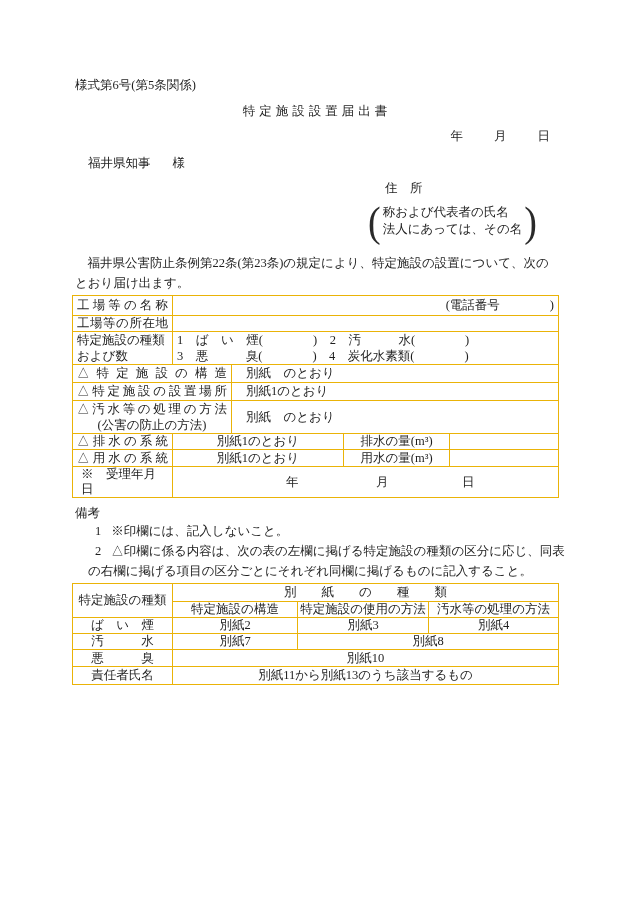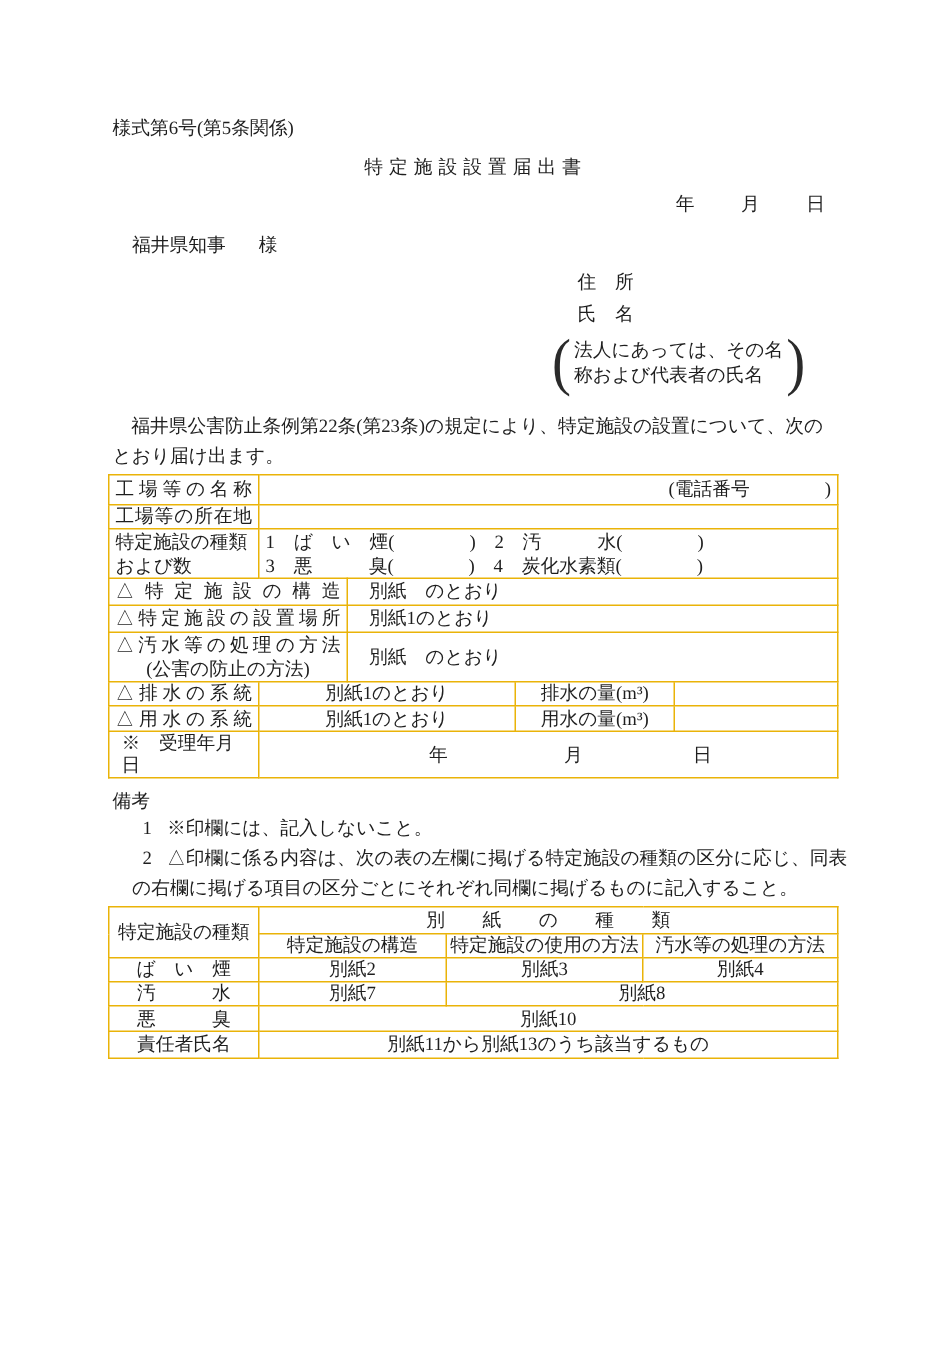--- a/index.html
+++ b/index.html
@@ -67,26 +67,25 @@
     <span>月</span>
     <span>日</span>
   </div>
 
   <div class="addressee-line">
     <span>福井県知事</span><span class="honorific">様</span>
   </div>
 
   <div class="sender-block">
     <div class="sender-line">住　所</div>
-    <div class="sender-line">氏　名</div>
     <div class="corp-note">
       <span class="big-paren">(</span>
       <div class="corp-lines">
+        <div>称および代表者の氏名</div>
         <div>法人にあっては、その名</div>
-        <div>称および代表者の氏名</div>
       </div>
       <span class="big-paren">)</span>
     </div>
   </div>
 
   <div class="intro">福井県公害防止条例第22条(第23条)の規定により、特定施設の設置について、次のとおり届け出ます。</div>
 
   <table class="main-table">
     <colgroup>
       <col style="width:100px">

